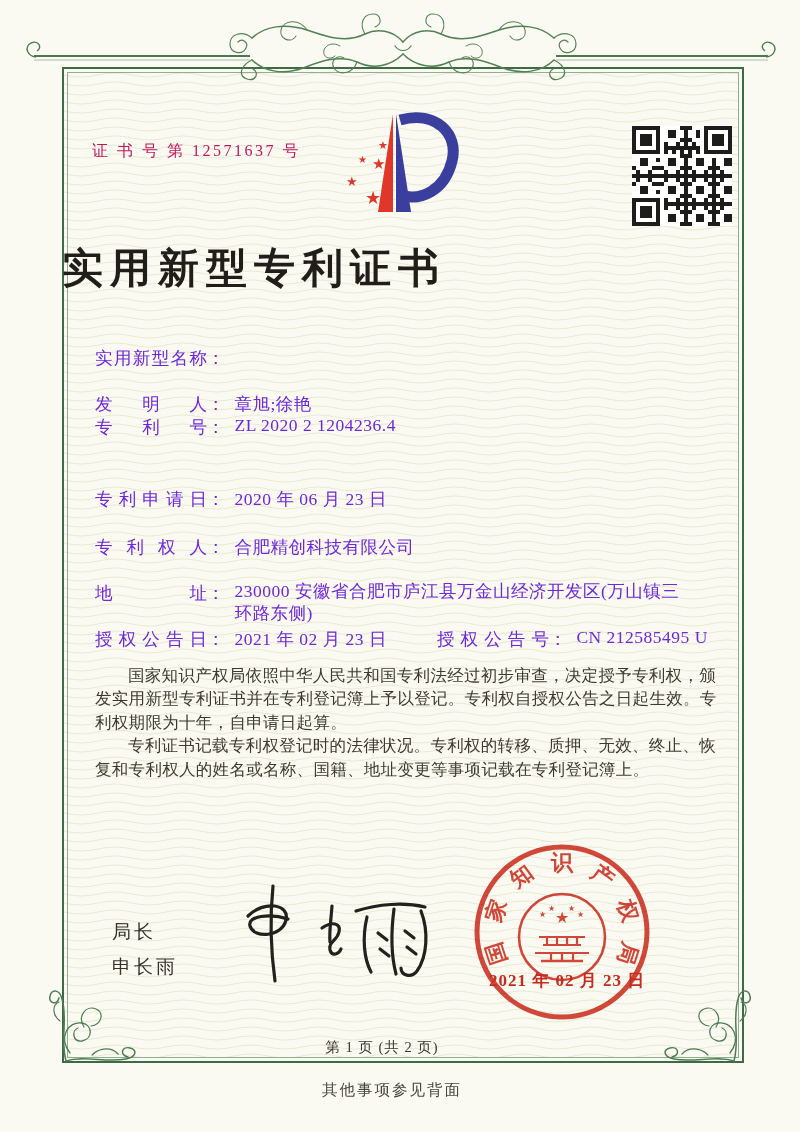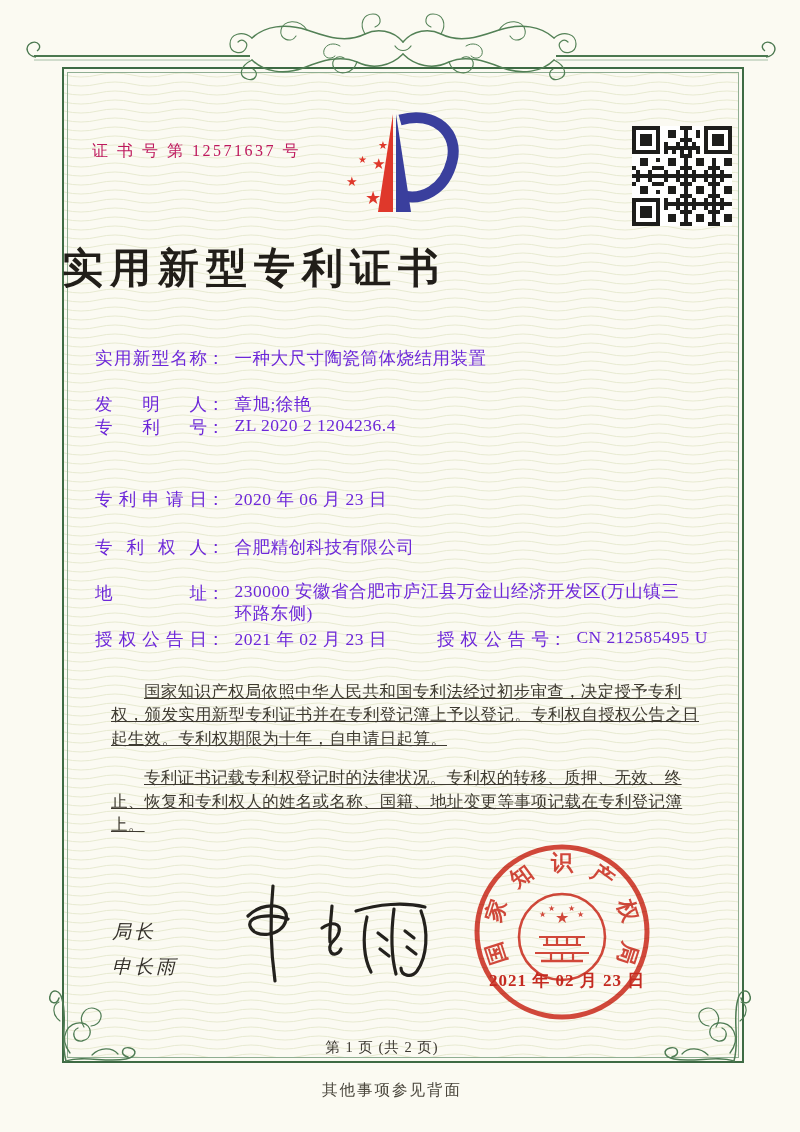--- a/index.html
+++ b/index.html
@@ -29,23 +29,23 @@
   
   .frow{left:95px;width:630px;display:flex;font-size:17.5px;color:#6d28d9;}
   .flabel{width:112px;text-align:justify;text-align-last:justify;flex:none;}
   .fcolon{flex:none;margin-right:10px;}
   .fvalue{letter-spacing:0.5px;}
   .fvalue.addr{width:452px;line-height:21.5px;}
   .grantgap{margin-left:50px;display:flex;}
   
   .paras{left:95px;top:664px;width:624px;font-size:16.5px;line-height:23.4px;
     color:#3e3a30;letter-spacing:0.3px;}
-  .paras p{margin:16px;text-indent:2em;text-decoration:underline;}
+  .paras p{margin:0;text-indent:2em;}
   
-  .director{left:112px;top:919px;font-size:19px;letter-spacing:3px;color:#34302a;font-style:italic;}
+  .director{left:112px;top:919px;font-size:19px;letter-spacing:3px;color:#34302a;}
   .director div{margin-bottom:9px;}
   .sig{left:228px;top:880px;}
   .seal{left:467px;top:837px;mix-blend-mode:multiply;opacity:.93;}
   .seal-date{left:472px;top:969px;width:190px;text-align:center;
     font-size:17px;letter-spacing:1px;color:#c42a20;font-weight:bold;z-index:6;}
   
   .page-ind{left:62px;top:1038px;width:640px;text-align:center;font-size:14.5px;
     letter-spacing:1px;color:#3a362e;}
   .back-note{left:62px;top:1080px;width:660px;text-align:center;font-size:15.5px;
     letter-spacing:2px;color:#4a463c;}
@@ -441,21 +441,20 @@
     <rect x="0" y="72" width="28" height="28" fill="#1d1d1b"></rect>
     <rect x="4" y="76" width="20" height="20" fill="#ffffff"></rect>
     <rect x="8" y="80" width="12" height="12" fill="#1d1d1b"></rect>
   </svg>
 
 <div class="abs title">实用新型专利证书</div>
 
 <div class="abs frow" style="top:346px">
   <div class="flabel">实用新型名称</div>
   <div class="fcolon">：</div>
-  <div class="fvalue">一种大尺寸陶瓷筒体烧结用装置</div>
 </div>
 <div class="abs frow" style="top:392px">
   <div class="flabel">发明人</div>
   <div class="fcolon">：</div>
   <div class="fvalue">章旭;徐艳</div>
 </div>
 <div class="abs frow" style="top:415px">
   <div class="flabel">专利号</div>
   <div class="fcolon">：</div>
   <div class="fvalue">ZL 2020 2 1204236.4</div>

